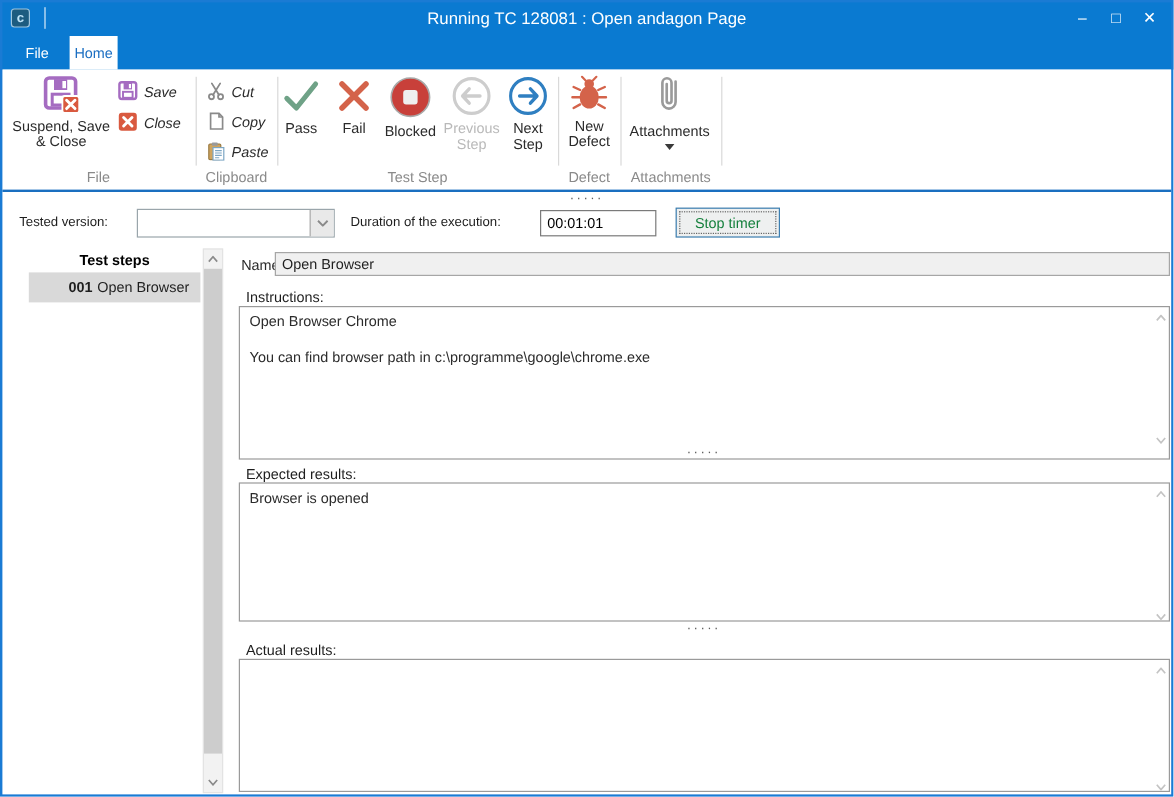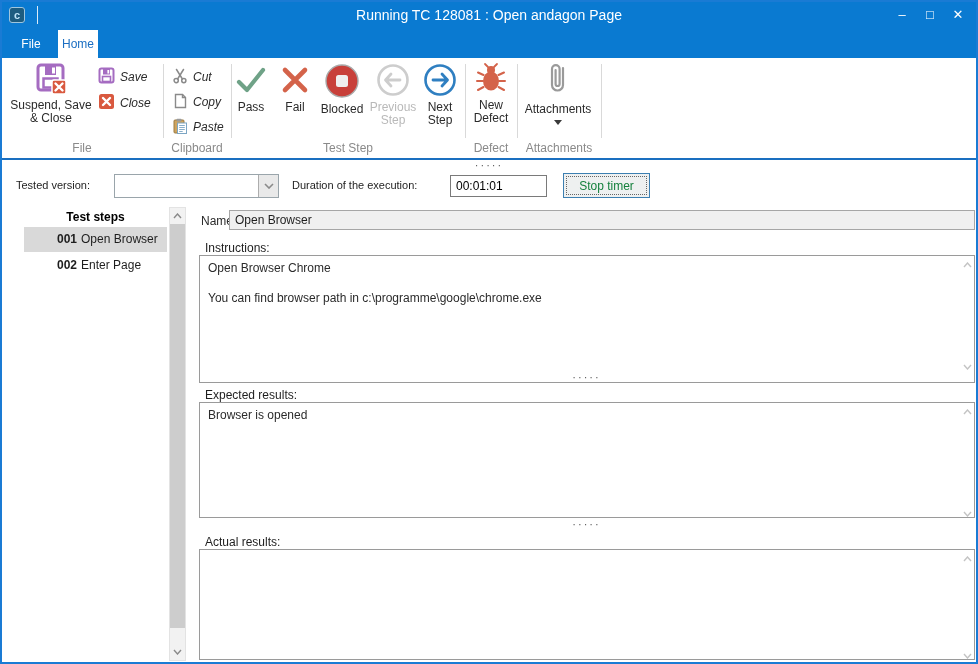--- a/index.html
+++ b/index.html
@@ -256,23 +256,20 @@
     <button class="stop-btn">Stop timer</button>
   </div>
 
   <div class="main">
 
     <div class="steps-panel">
       <div class="steps-title">Test steps</div>
       <div class="step-item selected" style="top:21px;">
         <span class="step-num">001</span><span>Open Browser</span>
       </div>
-      <div class="step-item" style="top:47px;">
-        <span class="step-num">002</span><span>Enter Page</span>
-      </div>
       <div class="vscroll">
         <div class="arrow" style="top:0;">
           <svg width="9" height="6" viewBox="0 0 9 6">
               <path d="M1 5 L4.5 1 L8 5" fill="none" stroke="#8a8a8a" stroke-width="1.4"></path>
             </svg>
         </div>
         <div class="thumb"></div>
         <div class="arrow" style="bottom:0;">
           <svg width="9" height="6" viewBox="0 0 9 6">
               <path d="M1 1 L4.5 5 L8 1" fill="none" stroke="#8a8a8a" stroke-width="1.4"></path>

